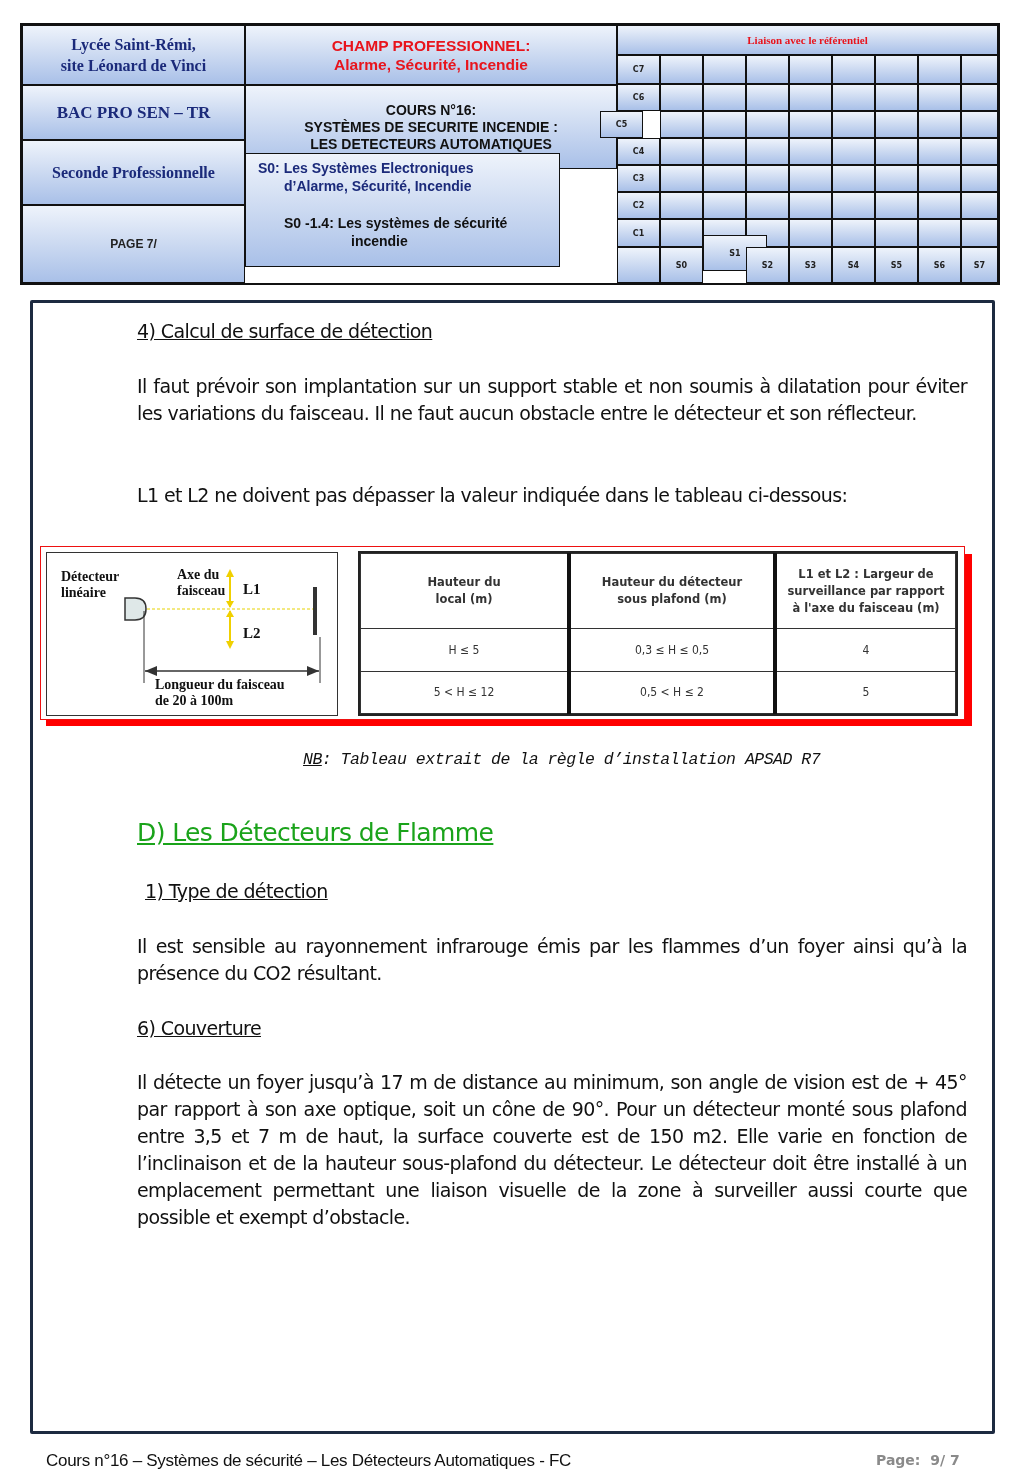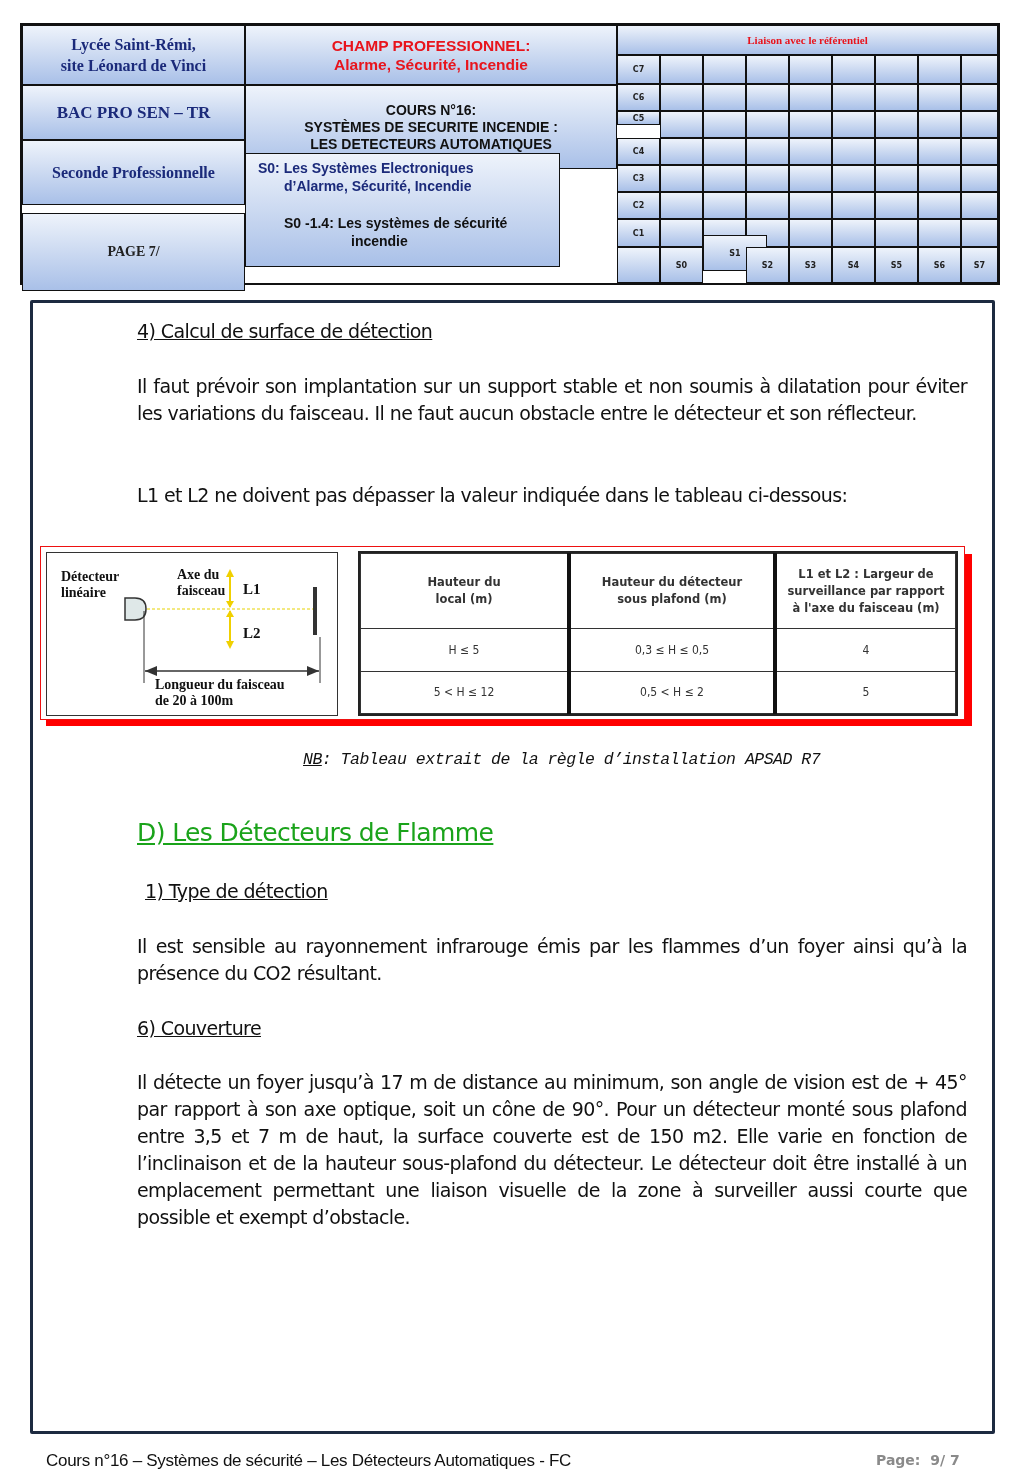--- a/index.html
+++ b/index.html
@@ -42,21 +42,21 @@
   <div class="cell left-col cen serif-blue" style="top:0;height:60px;font-size:16px;line-height:21px;">
     <div>Lycée  Saint-Rémi,</div>
     <div>site Léonard de Vinci</div>
   </div>
   <div class="cell left-col cen serif-blue" style="top:60px;height:55px;font-size:17px;">
     <div>BAC PRO SEN – TR</div>
   </div>
   <div class="cell left-col cen serif-blue" style="top:115px;height:65px;font-size:16px;">
     <div>Seconde Professionnelle</div>
   </div>
-  <div class="cell left-col cen" style="top:188px;height:78px;font-family:Liberation Serif, serif;font-weight:bold;font-size:14px;color:#222;">
+  <div class="cell left-col cen" style="top:180px;height:78px;font-family:Liberation Sans, sans-serif;font-weight:bold;font-size:12px;color:#222;">
     <div>PAGE  7/</div>
   </div>
 
   <div class="cell cen arial-b" style="left:223px;top:0;width:372px;height:60px;font-size:15.5px;line-height:19px;color:#e8141c;">
     <div>CHAMP PROFESSIONNEL:</div>
     <div>Alarme, Sécurité, Incendie</div>
   </div>
   <div class="cell cen arial-b" style="left:223px;top:60px;width:372px;height:84px;font-size:14px;line-height:17px;color:#111;">
     <div>COURS N°16:</div>
     <div>SYSTÈMES DE SECURITE INCENDIE :</div>
@@ -88,21 +88,21 @@
       <div class="cell" style="left: 939px; top: 30px; width: 37px; height: 29px;"></div>
       <div class="cell cen grid-lbl" style="left: 595px; top: 59px; width: 43px; height: 27px;">C6</div>
       <div class="cell" style="left: 638px; top: 59px; width: 43px; height: 27px;"></div>
       <div class="cell" style="left: 681px; top: 59px; width: 43px; height: 27px;"></div>
       <div class="cell" style="left: 724px; top: 59px; width: 43px; height: 27px;"></div>
       <div class="cell" style="left: 767px; top: 59px; width: 43px; height: 27px;"></div>
       <div class="cell" style="left: 810px; top: 59px; width: 43px; height: 27px;"></div>
       <div class="cell" style="left: 853px; top: 59px; width: 43px; height: 27px;"></div>
       <div class="cell" style="left: 896px; top: 59px; width: 43px; height: 27px;"></div>
       <div class="cell" style="left: 939px; top: 59px; width: 37px; height: 27px;"></div>
-      <div class="cell cen grid-lbl" style="left: 595px; top: 86px; width: 43px; height: 14px;">C5</div>
+      <div class="cell cen grid-lbl" style="left: 578px; top: 86px; width: 43px; height: 27px;">C5</div>
       <div class="cell" style="left: 638px; top: 86px; width: 43px; height: 27px;"></div>
       <div class="cell" style="left: 681px; top: 86px; width: 43px; height: 27px;"></div>
       <div class="cell" style="left: 724px; top: 86px; width: 43px; height: 27px;"></div>
       <div class="cell" style="left: 767px; top: 86px; width: 43px; height: 27px;"></div>
       <div class="cell" style="left: 810px; top: 86px; width: 43px; height: 27px;"></div>
       <div class="cell" style="left: 853px; top: 86px; width: 43px; height: 27px;"></div>
       <div class="cell" style="left: 896px; top: 86px; width: 43px; height: 27px;"></div>
       <div class="cell" style="left: 939px; top: 86px; width: 37px; height: 27px;"></div>
       <div class="cell cen grid-lbl" style="left: 595px; top: 113px; width: 43px; height: 27px;">C4</div>
       <div class="cell" style="left: 638px; top: 113px; width: 43px; height: 27px;"></div>

